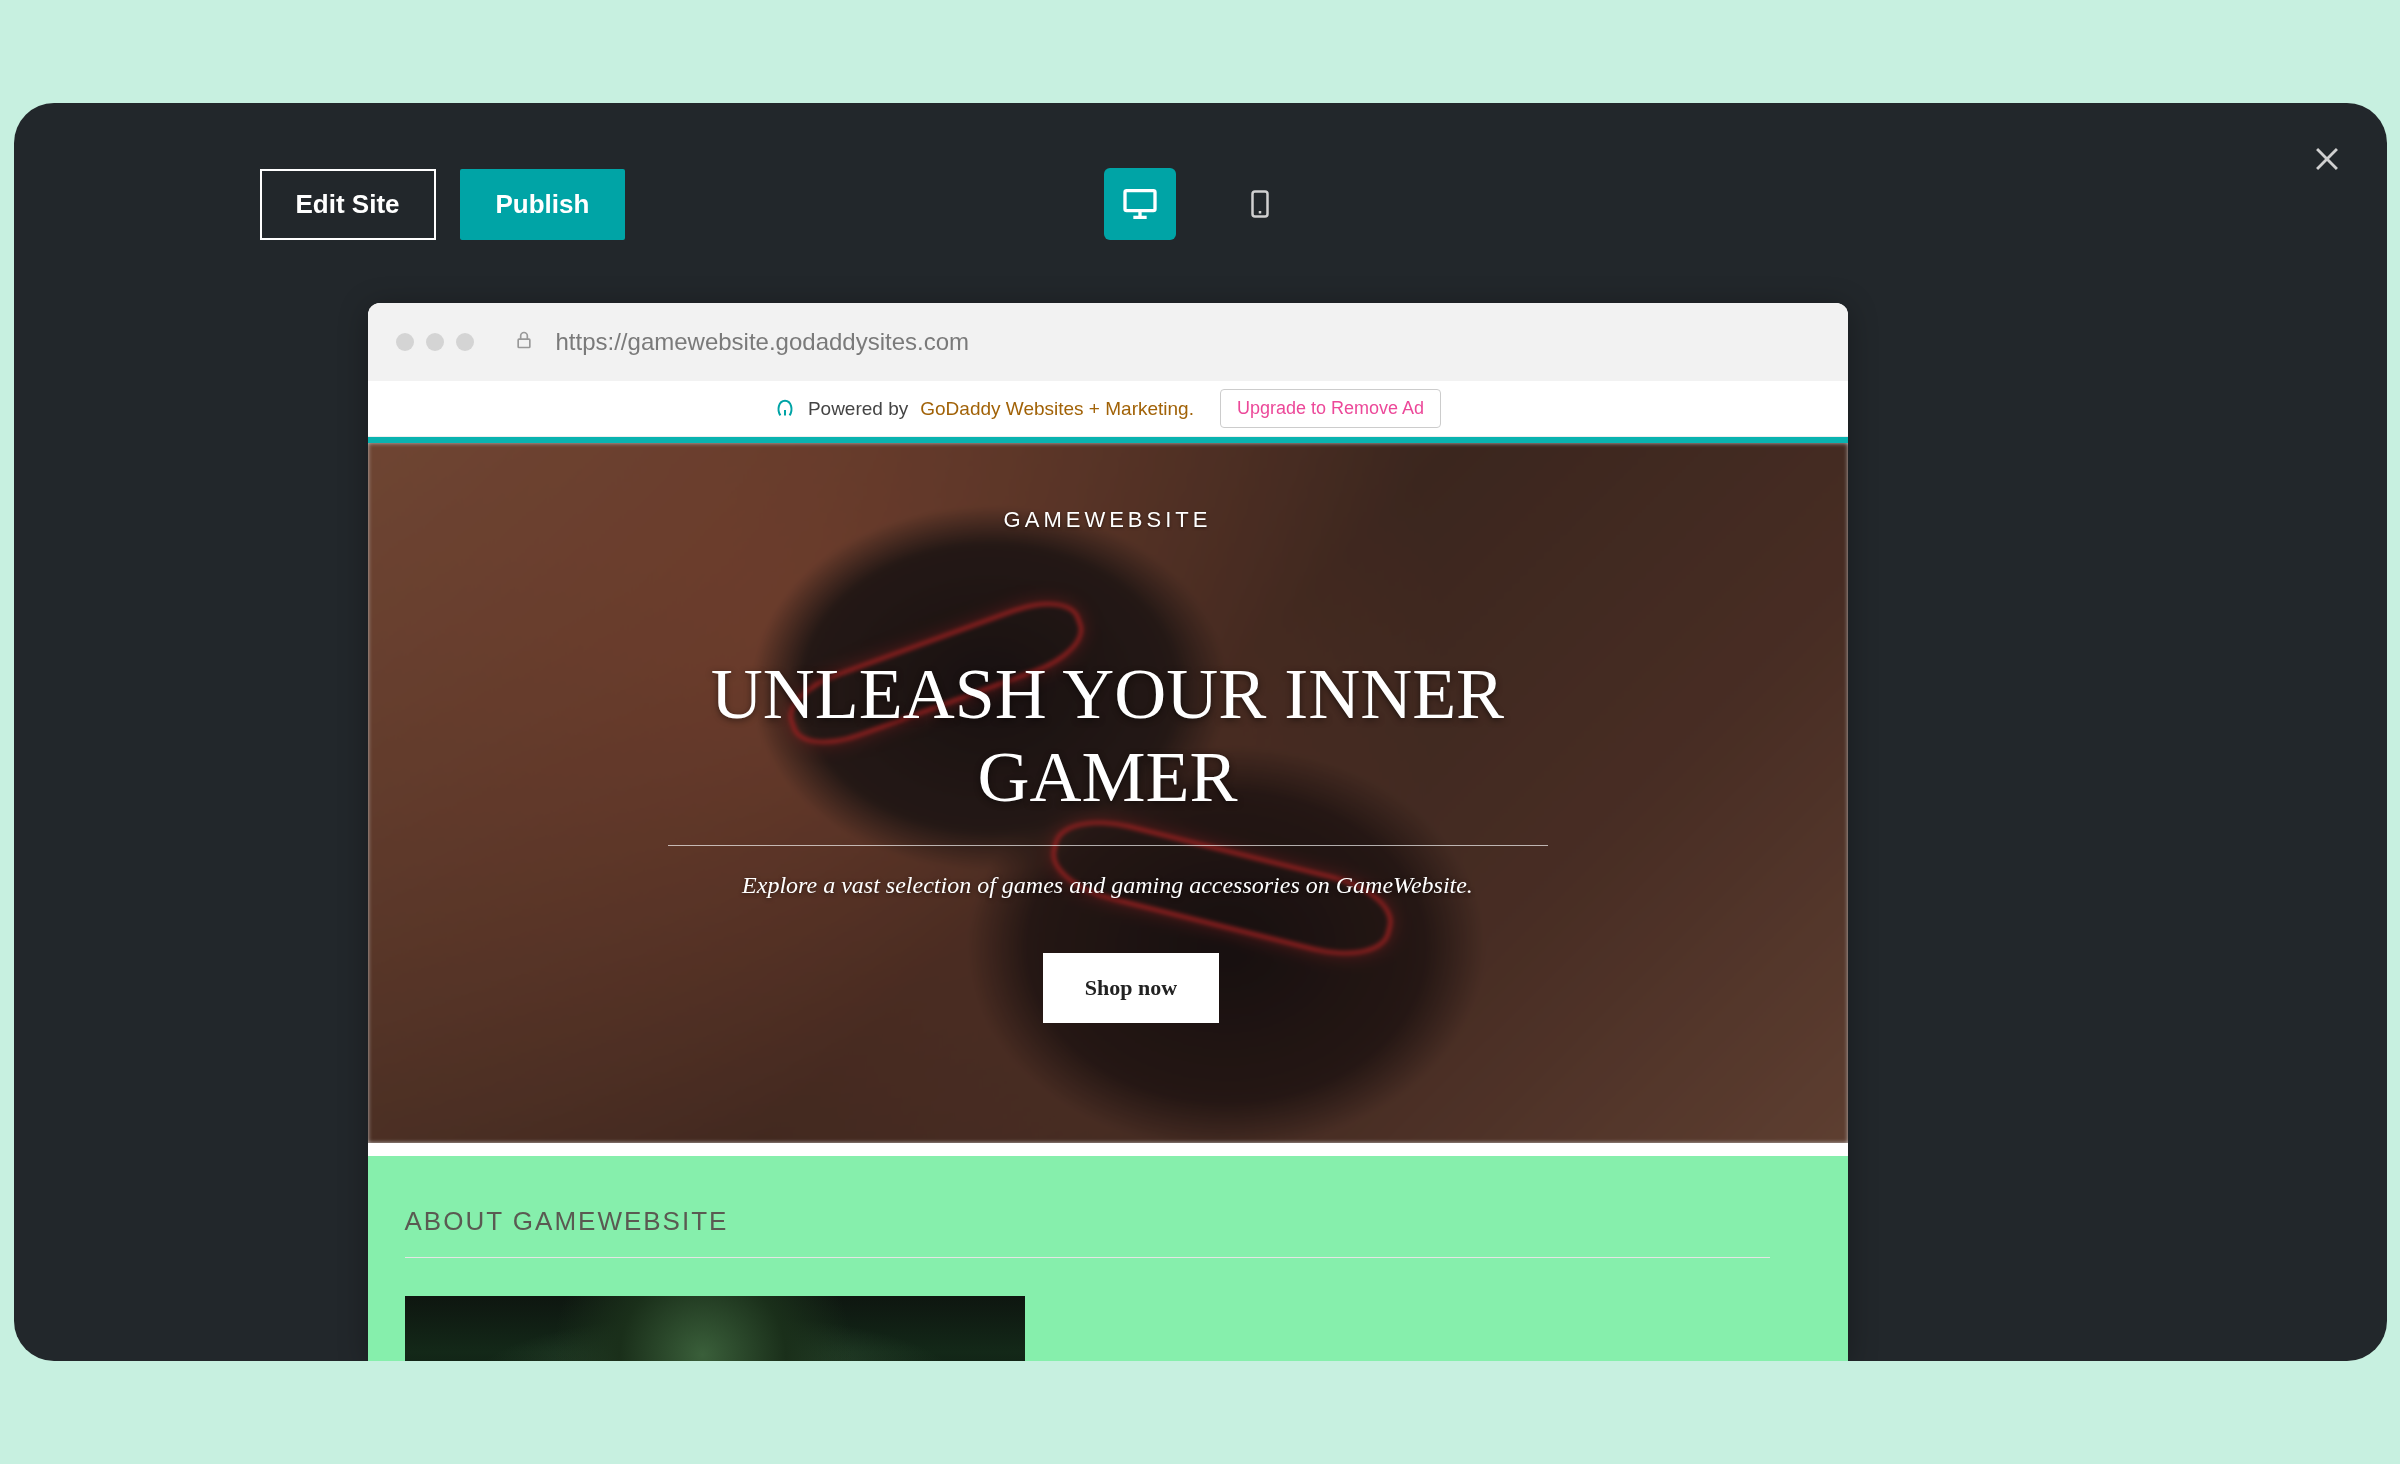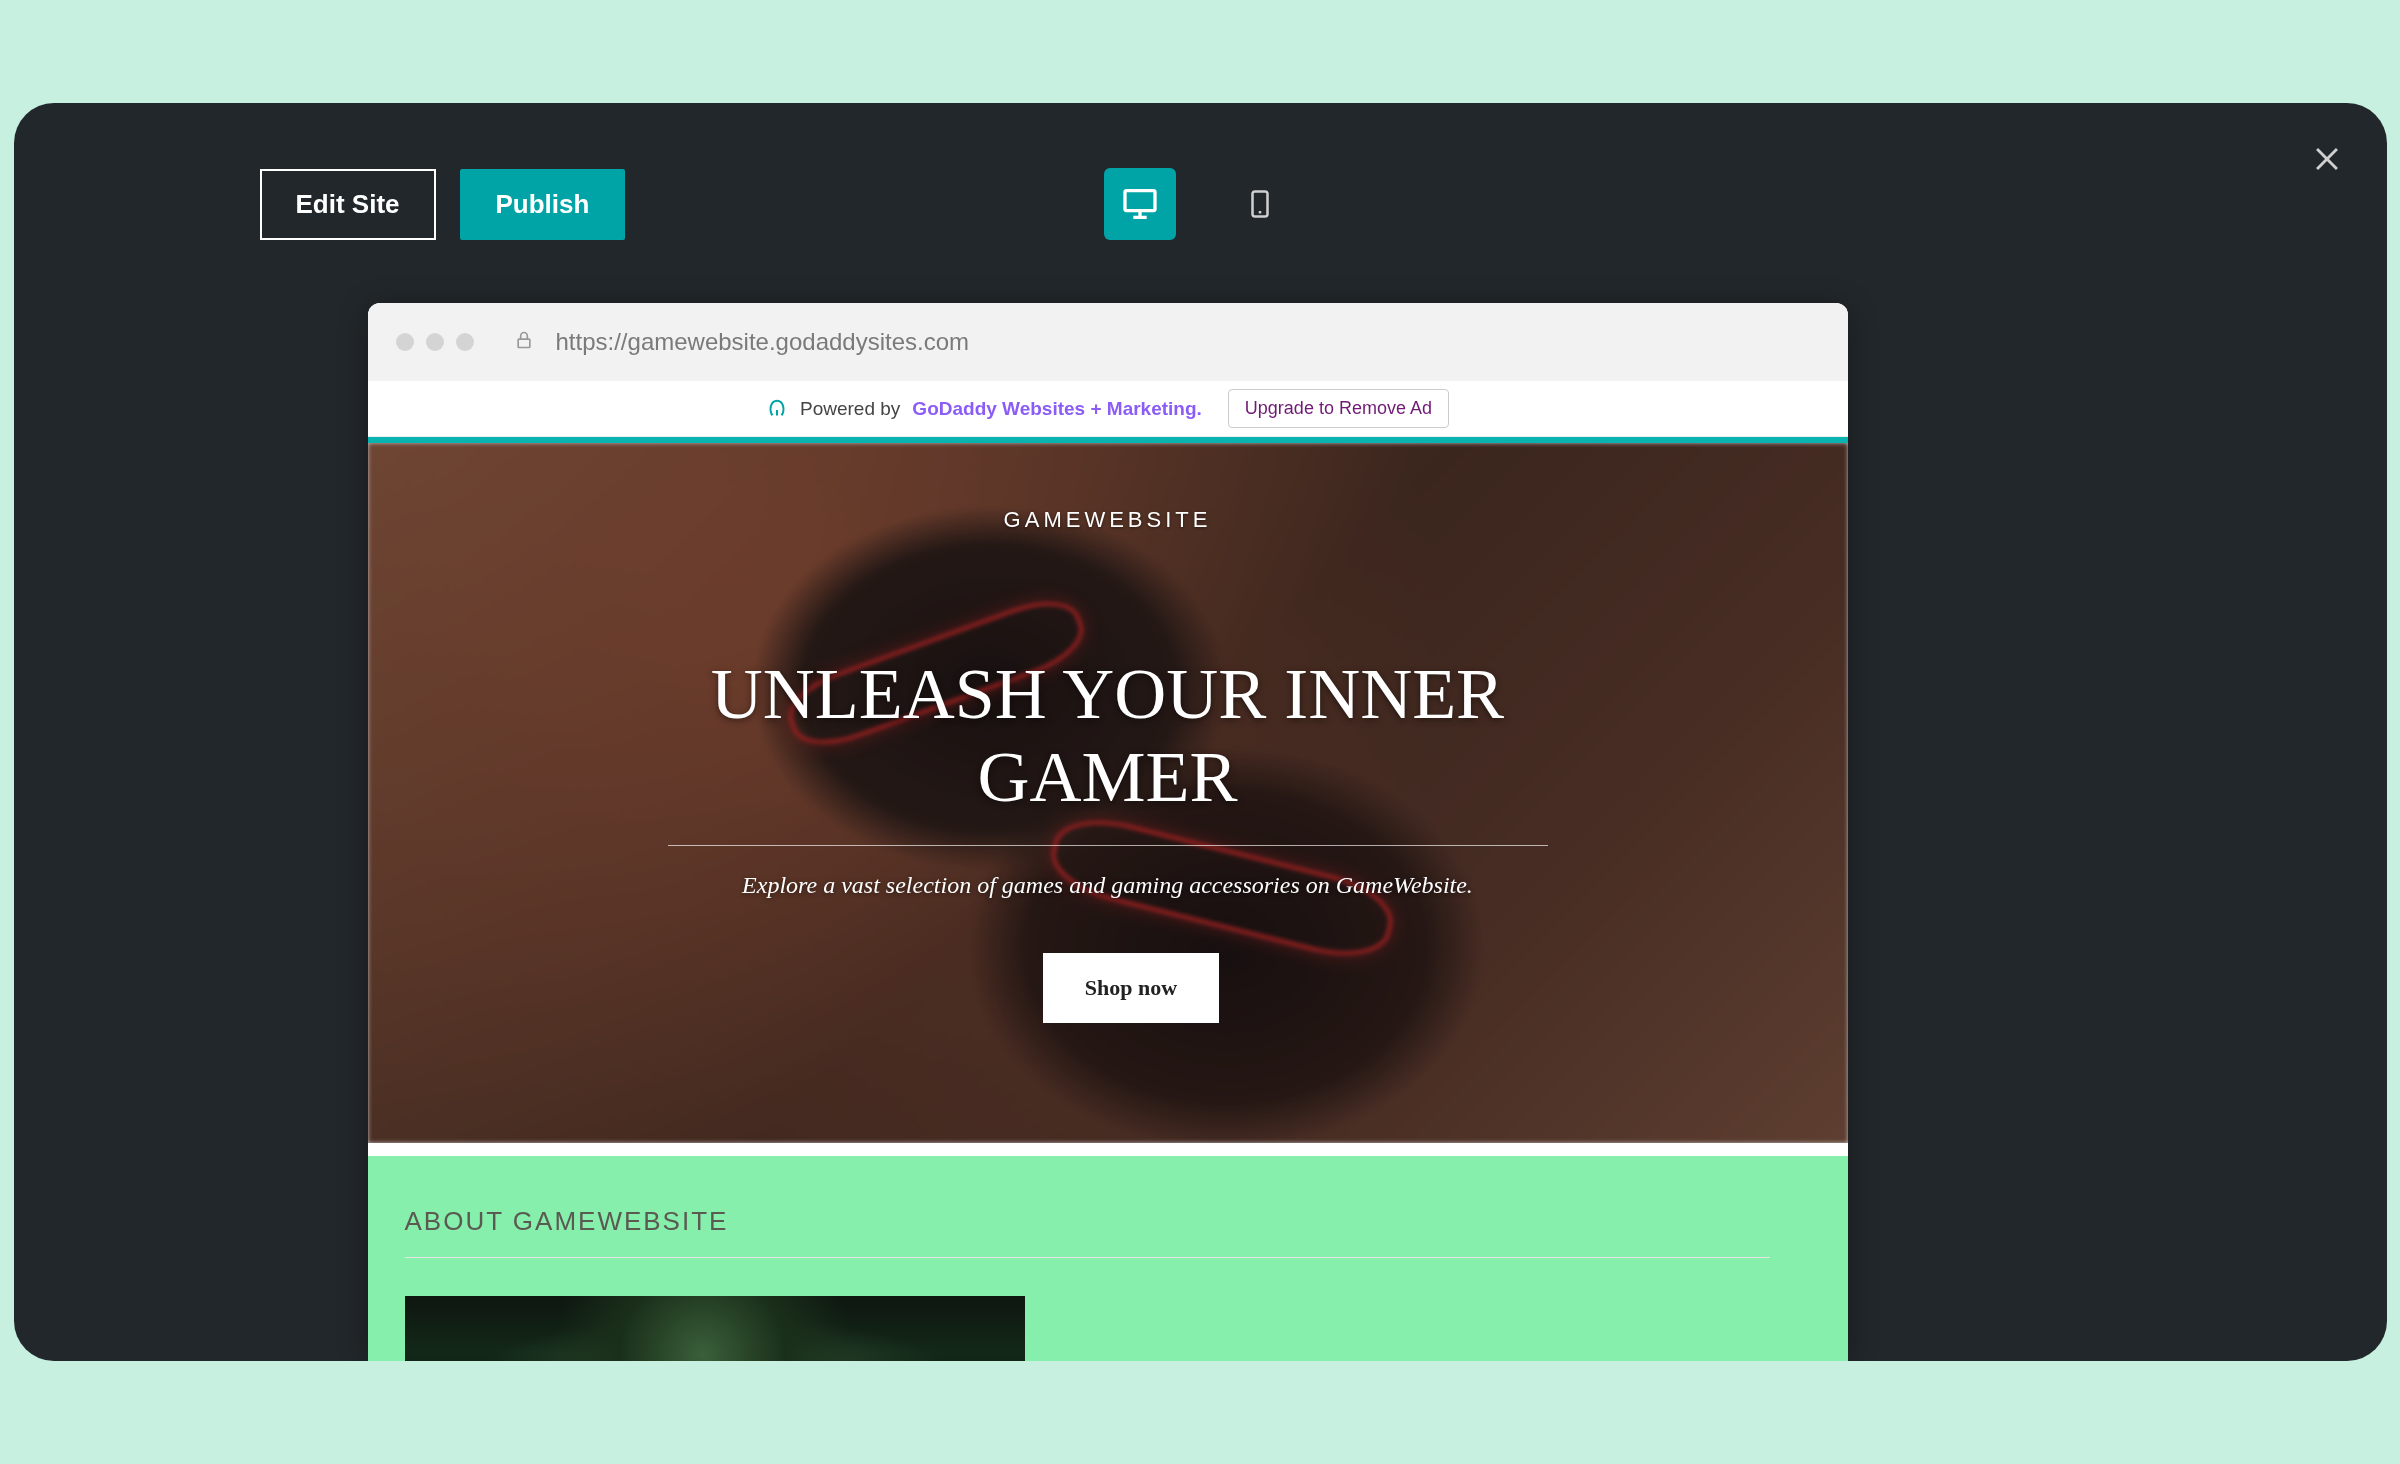--- a/index.html
+++ b/index.html
@@ -109,25 +109,25 @@
     height: 56px;
     background: #fff;
     display: flex;
     align-items: center;
     justify-content: center;
     gap: 12px;
     font-size: 19px;
     color: #444;
     border-bottom: 1px solid #eee;
   }
-  .promo-bar .brand { font-weight: 700; color: #8b5cf6; }
+  .promo-bar .brand { font-weight: 400; color: #a16207; }
   .upgrade-btn {
     border: 1px solid #ccc;
     background: #fff;
-    color: #701a75;
+    color: #ec4899;
     font-size: 18px;
     padding: 8px 16px;
     border-radius: 4px;
     margin-left: 14px;
     cursor: pointer;
   }
   .teal-strip { height: 6px; background: #09b3b0; }
   .hero {
     height: 700px;
     position: relative;

